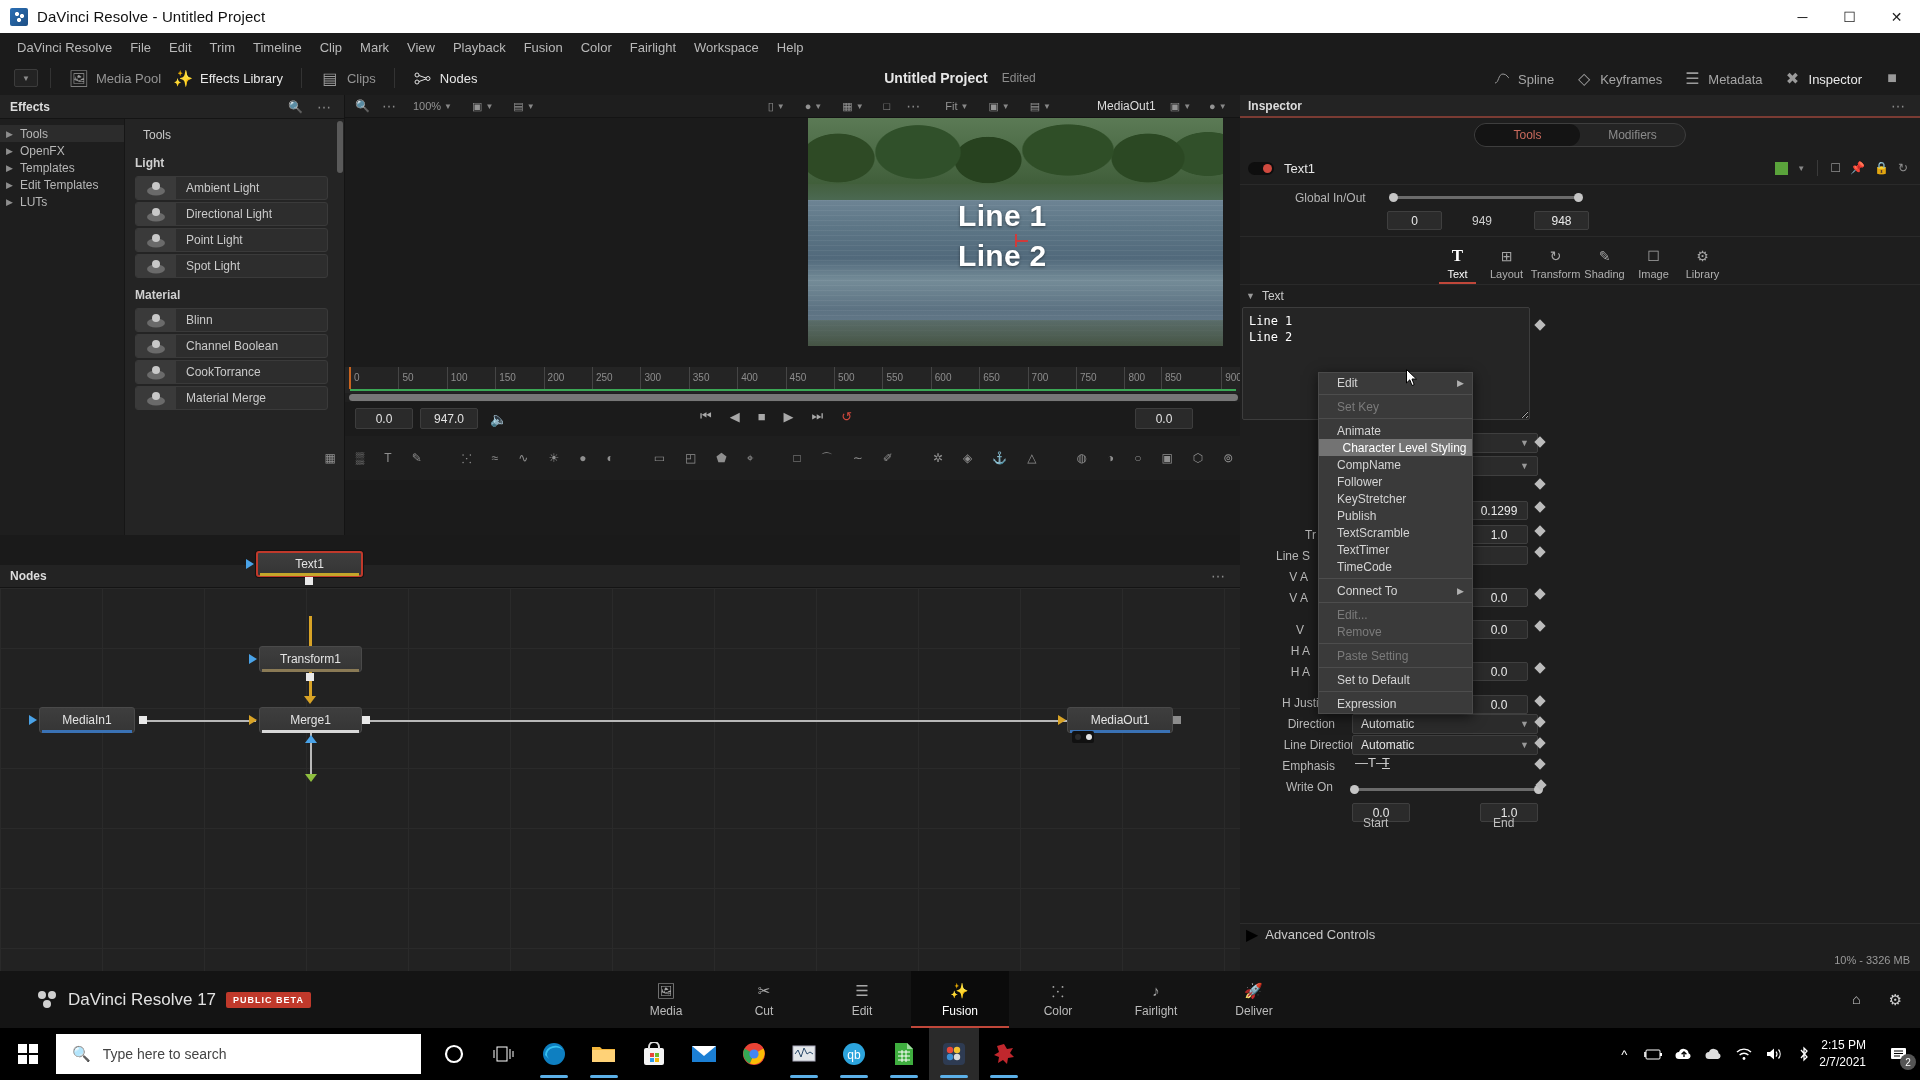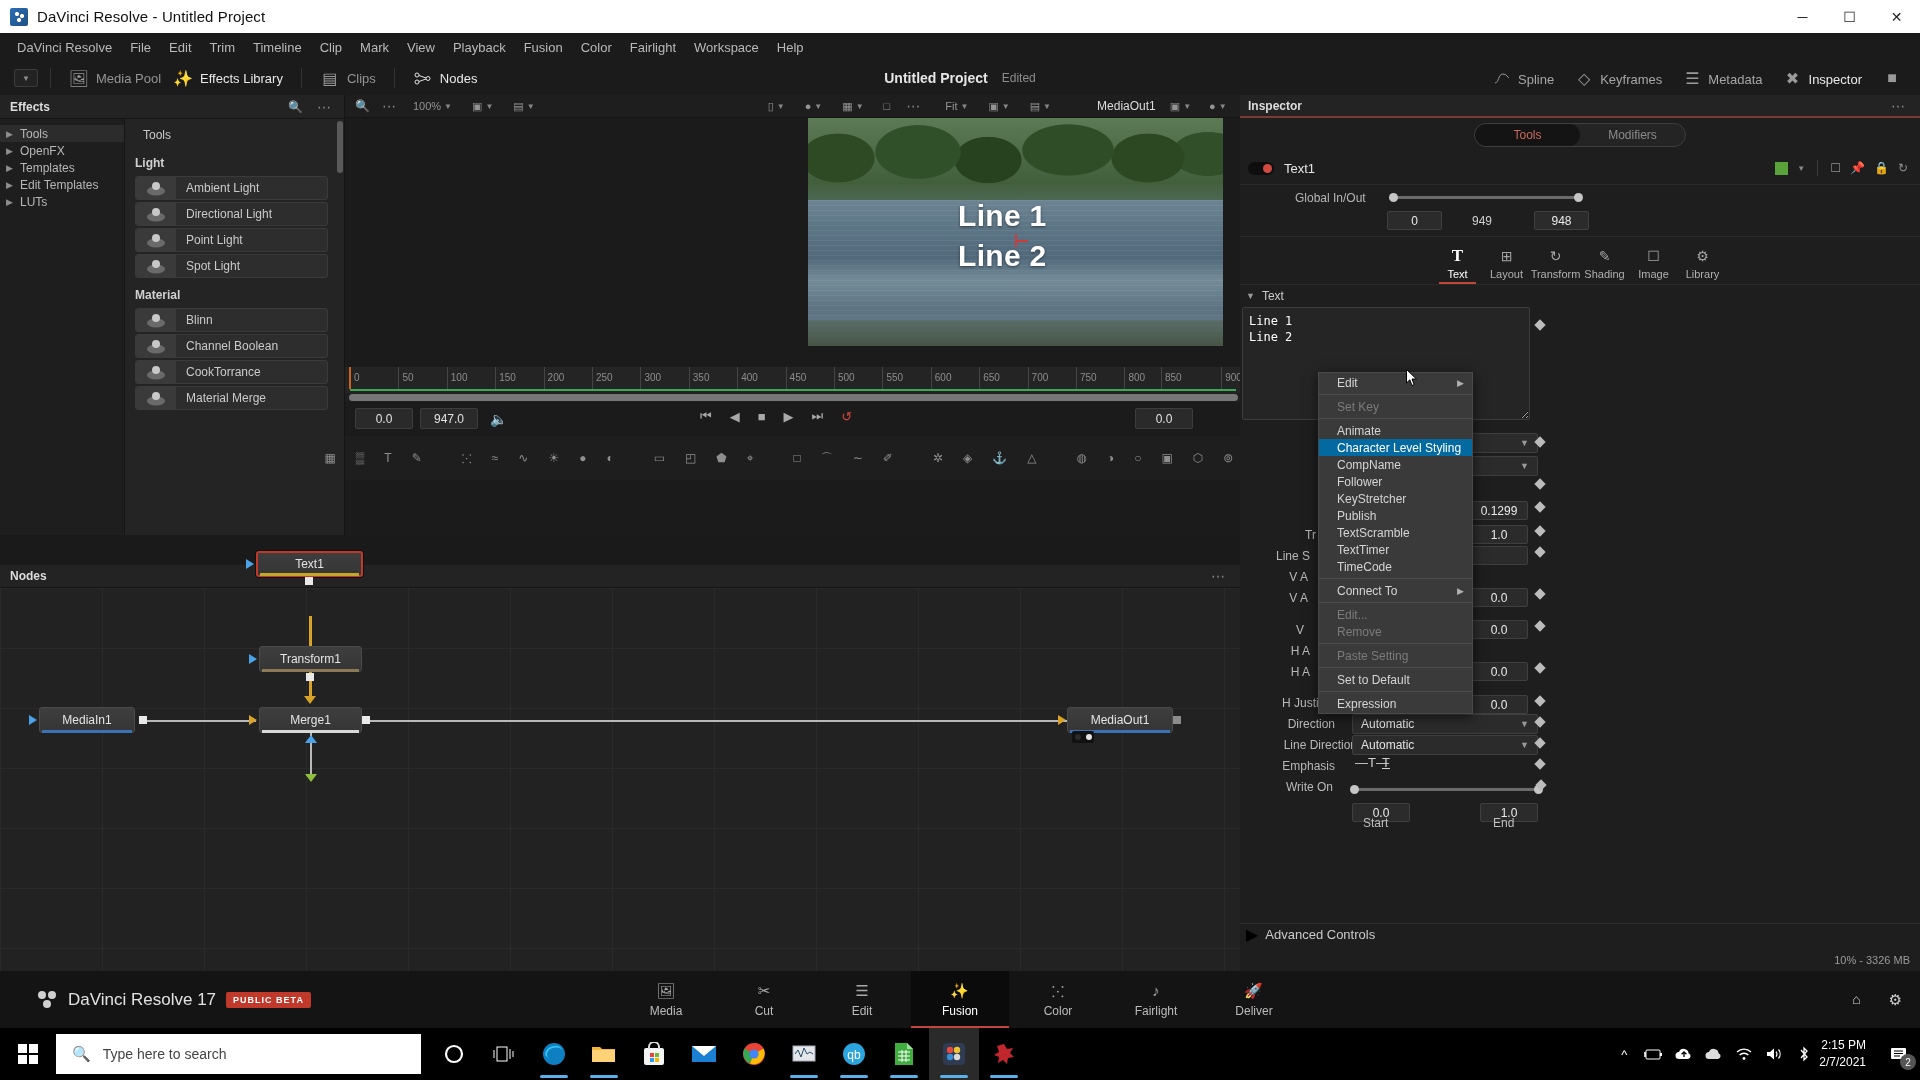--- a/index.html
+++ b/index.html
@@ -252,21 +252,21 @@
 
   .adv { position:absolute; left:0; bottom:26px; width:680px; height:22px; display:flex; align-items:center; gap:7px; padding-left:6px;
          border-top:1px solid #2d2d2d;}
   .memline { position:absolute; right:10px; bottom:5px; font-size:11px; color:#9a9a9a; }
 
   
   .ctxmenu { position:absolute; width:155px; background:#3a3a3a; border:1px solid #4a4a4a;
              box-shadow:0 3px 12px rgba(0,0,0,.6); z-index:60; padding: 1px 0; }
   .ctxitem { height:17px; display:flex; align-items:center; padding-left:18px; font-size:12px; color:#d4d4d4; position:relative;}
   .ctxitem.dis { color:#7b7b7b; }
-  .ctxitem.hl { background:#0369a1; color:#ffffff; }
+  .ctxitem.hl { background:#737373; color:#ffffff;justify-content:center; }
   .ctxitem .sub { position:absolute; right:8px; font-size:9px; color:#b0b0b0; }
   .ctxsep { height:1px; background:#4d4d4d; margin:3px 0; }
 
   .cursor { position:absolute; z-index:90; width:12px; height:19px; pointer-events:none; }
 
   
   .pagebar { position:absolute; left:0; top:971px; width:1920px; height:57px; background:#141414;
              display:flex; align-items:center; }
   .brand { display:flex; align-items:center; gap:10px; padding-left:38px; }
   .brand-logo { width:20px; height:18px; position:relative; }

